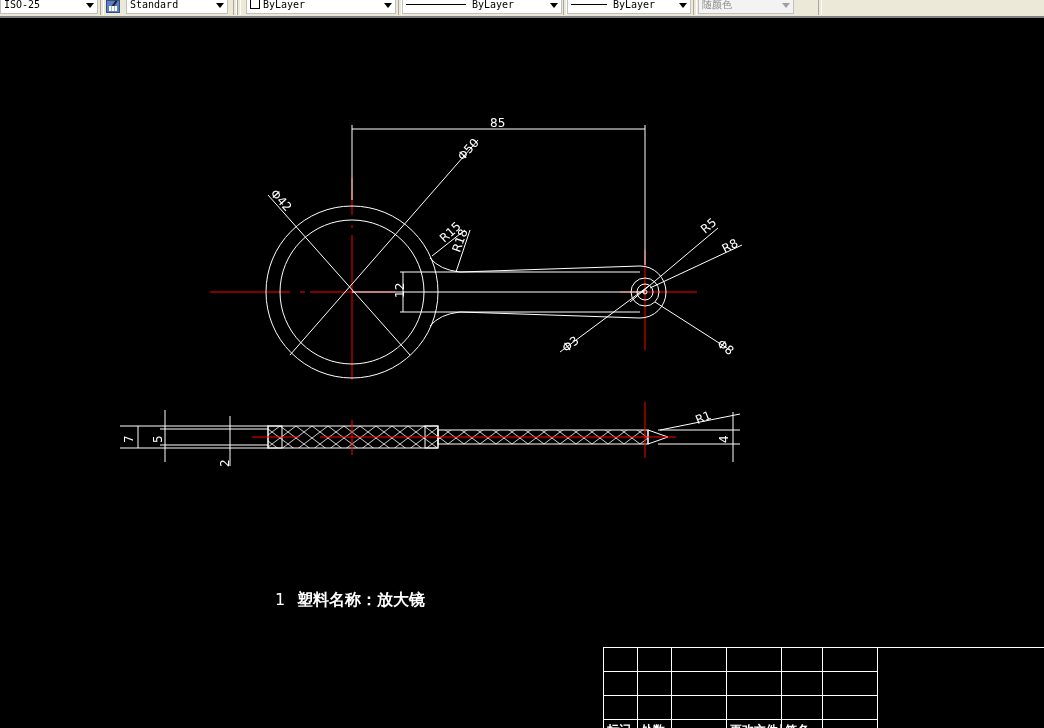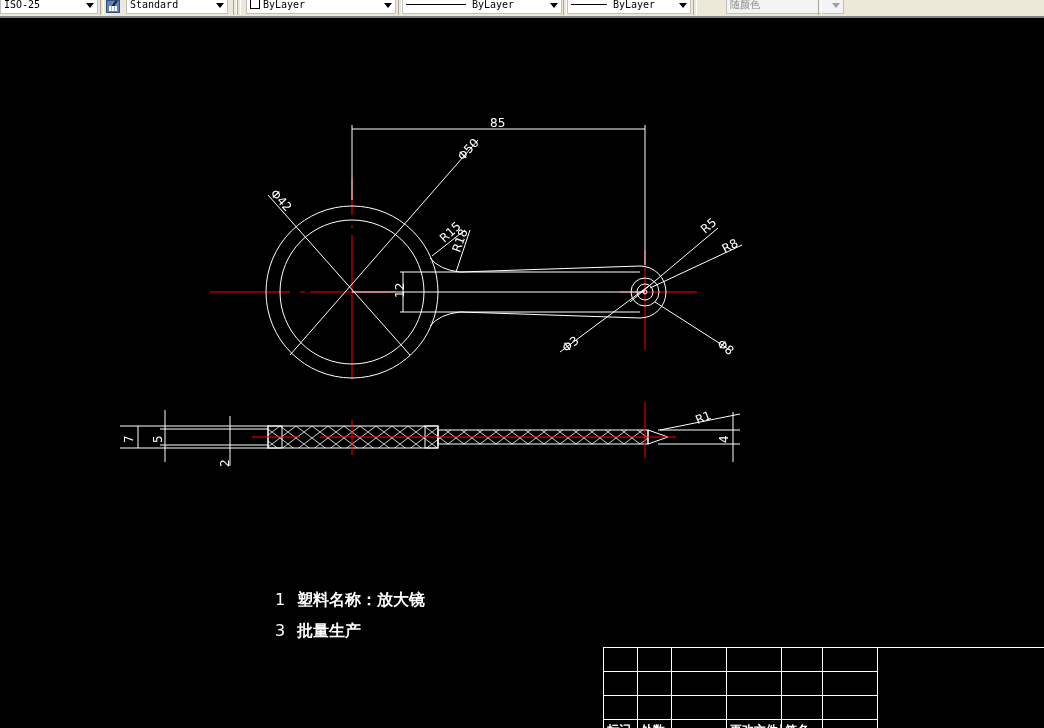--- a/index.html
+++ b/index.html
@@ -48,21 +48,21 @@
   <div class="combo" style="left:402px;width:160px;">
     <span class="txt"><span class="ltline"></span><span>ByLayer</span></span>
     <span class="arr"></span>
   </div>
   <div class="sep" style="left:563px;"></div>
   <div class="combo" style="left:567px;width:124px;">
     <span class="txt"><span class="ltline" style="width:36px;"></span><span>ByLayer</span></span>
     <span class="arr"></span>
   </div>
   <div class="sep" style="left:693px;"></div>
-  <div class="combo disabled" style="left:698px;width:118px;margin-left:28px;">
+  <div class="combo disabled" style="left:698px;width:96px;">
     <span class="txt" style="font-family:'DejaVu Sans',sans-serif;font-size:10px;">随颜色</span>
     <span class="arr"></span>
   </div>
   <div class="sep" style="left:818px;"></div>
 </div>
 
 <svg class="canvas" width="1044" height="710" viewBox="0 18 1044 710" xmlns="http://www.w3.org/2000/svg">
   <defs>
     <pattern id="xhatch" width="16" height="12" patternUnits="userSpaceOnUse">
       <path d="M0 0 L16 12 M16 0 L0 12" stroke="#fff" stroke-width="0.8"></path>
@@ -155,21 +155,20 @@
     <text x="123" y="441" transform="rotate(-90 129 437)">7</text>
     <text x="152" y="441" transform="rotate(-90 158 437)">5</text>
     <text x="219" y="465" transform="rotate(-90 225 461)">2</text>
     <text x="718" y="441" transform="rotate(-90 724 437)">4</text>
     <text x="695" y="422" transform="rotate(-22 702 417)">R1</text>
   </g>
 </svg>
 
 <div class="notes">
   <div class="note"><span class="num">1</span><span class="t">塑料名称：放大镜</span></div>
-  <div class="note"><span class="num">3</span><span class="t">批量生产</span></div>
 </div>
 
 <div class="titleblock">
   <div style="position:absolute;left:0;top:0;width:441px;height:1px;background:#fff;"></div>
   <div style="position:absolute;left:0;top:0;width:1px;height:81px;background:#fff;"></div>
   <div style="position:absolute;left:274px;top:0;width:1px;height:81px;background:#fff;"></div>
 
   <div class="tb-cell" style="left:1px;top:1px;width:34px;height:24px;"></div>
   <div class="tb-cell" style="left:35px;top:1px;width:34px;height:24px;"></div>
   <div class="tb-cell" style="left:69px;top:1px;width:55px;height:24px;"></div>

